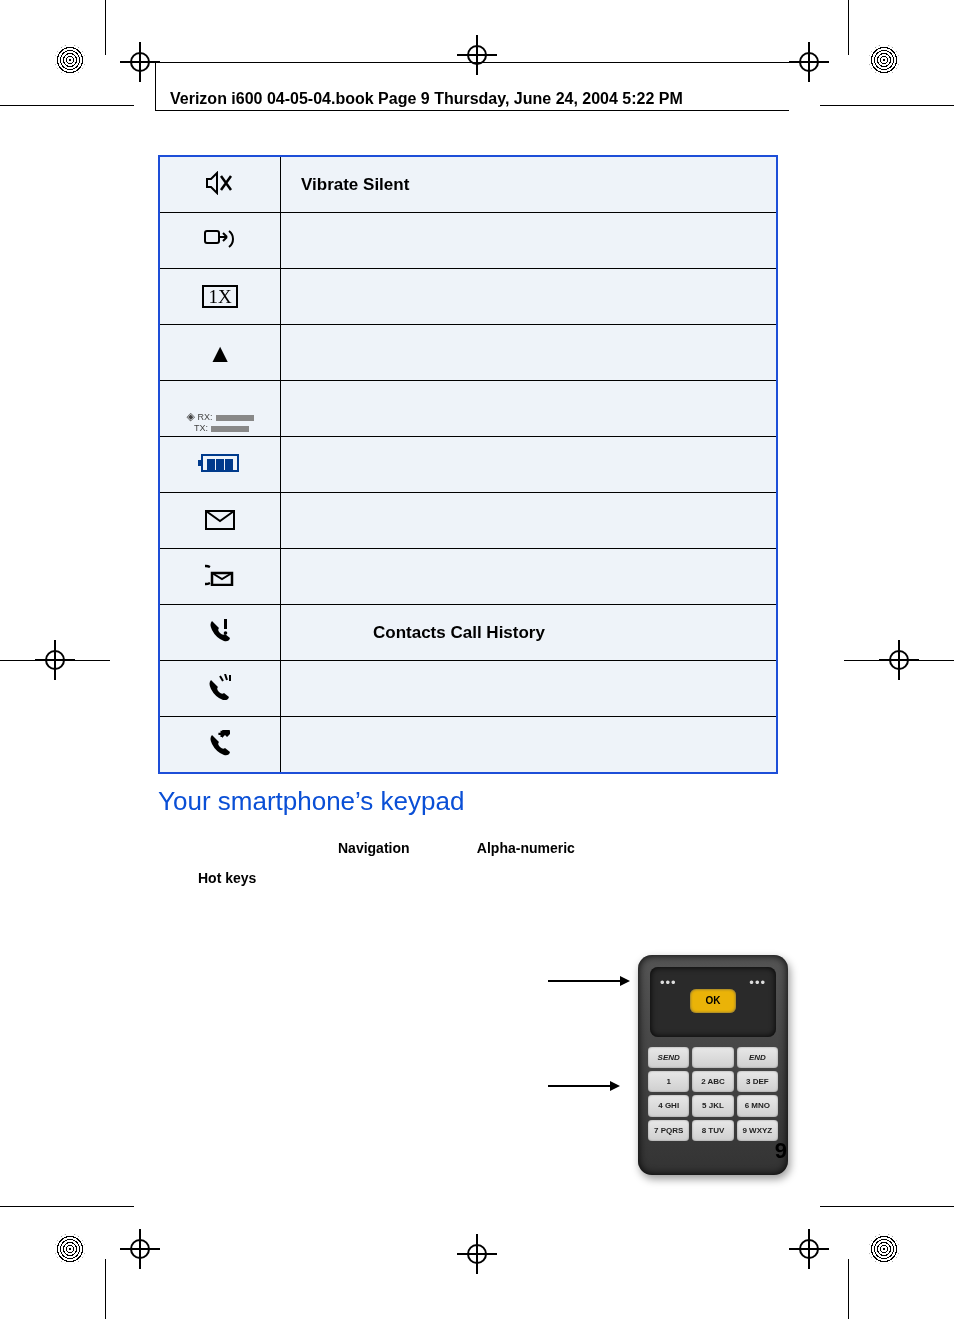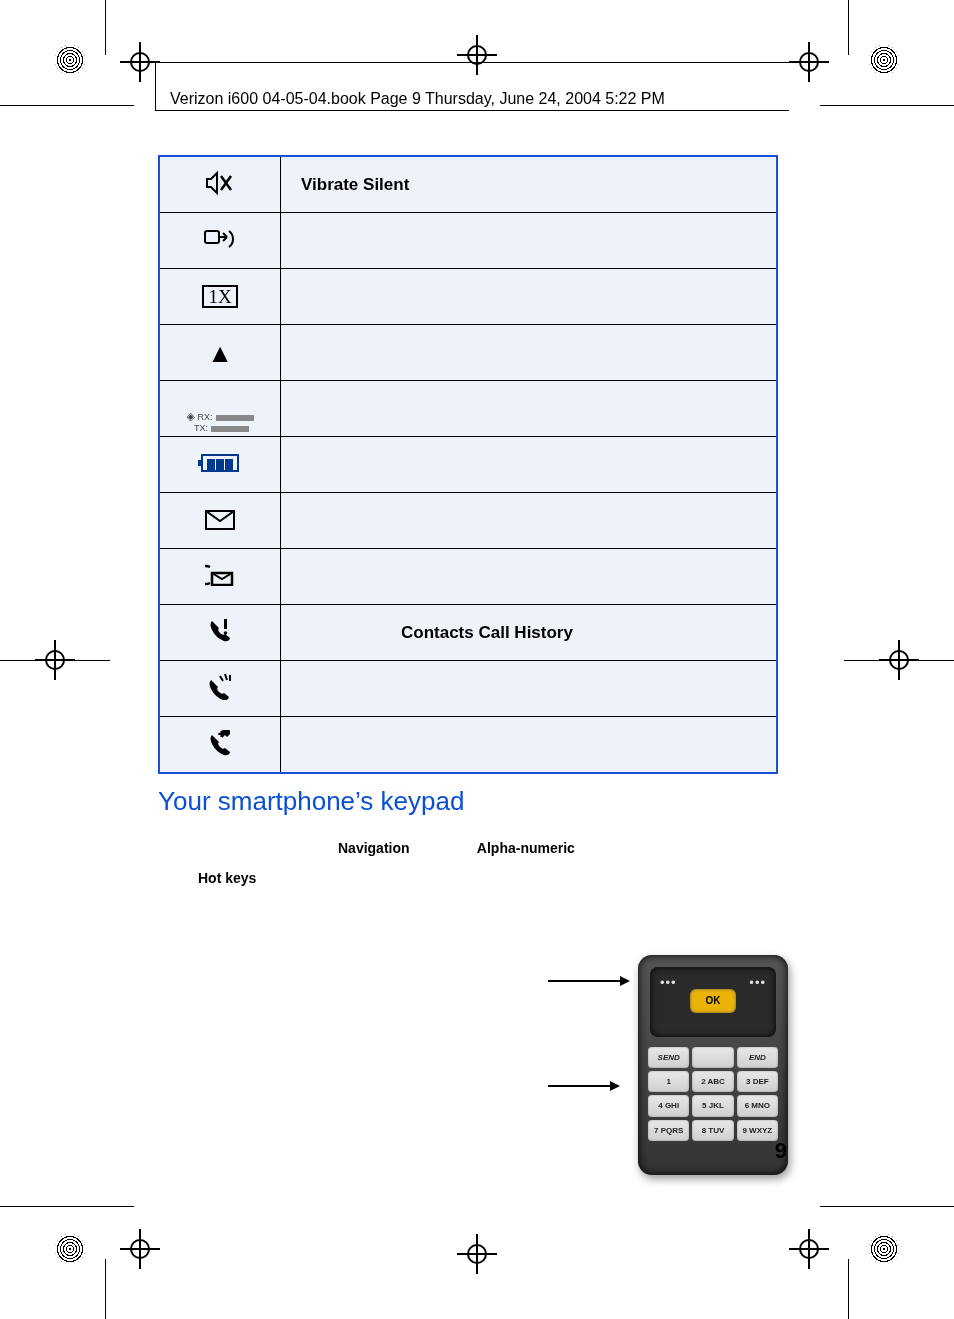--- a/index.html
+++ b/index.html
@@ -47,20 +47,21 @@
 
   .hline { position: absolute; height: 1px; background: #000; }
   .vline { position: absolute; width: 1px; background: #000; }
 
   .header-line {
     position: absolute;
     left: 170px;
     top: 90px;
     font-size: 16px;
     color: #000;
+    font-weight: bold;
   }
   .header-rule {
     position: absolute;
     left: 155px; right: 165px;
     top: 110px;
     height: 1px;
     background: #000;
   }
 
   
@@ -392,21 +393,21 @@
     <tr>
       <td class="icon-cell">
         <span class="icon-glyph">
           <svg width="26" height="26" viewBox="0 0 26 26">
             <path d="M5 3 q-3 3 0 9 q4 8 12 11 q5 1 6 -3 l-5 -4 q-2 2 -5 -1 q-3 -3 -1 -5 z" fill="#000"></path>
             <rect x="17" y="1" width="3" height="10" fill="#000"></rect>
             <circle cx="18.5" cy="15" r="1.8" fill="#000"></circle>
           </svg>
         </span>
       </td>
-      <td class="desc-cell" style="text-align:left; padding-left:120px;"><b>Contacts     Call History</b></td>
+      <td class="desc-cell" style="text-align:left; padding-left:92px;"><b>Contacts     Call History</b></td>
     </tr>
     <tr>
       <td class="icon-cell">
         <span class="icon-glyph">
           <svg width="28" height="26" viewBox="0 0 28 26">
             <path d="M5 6 q-3 3 0 9 q4 8 12 11 q5 1 6 -3 l-5 -4 q-2 2 -5 -1 q-3 -3 -1 -5 z" fill="#000"></path>
             <path d="M14 2 l3 5 M19 0 l2 6 M24 1 l0 6" stroke="#000" stroke-width="2"></path>
           </svg>
         </span>
       </td>

